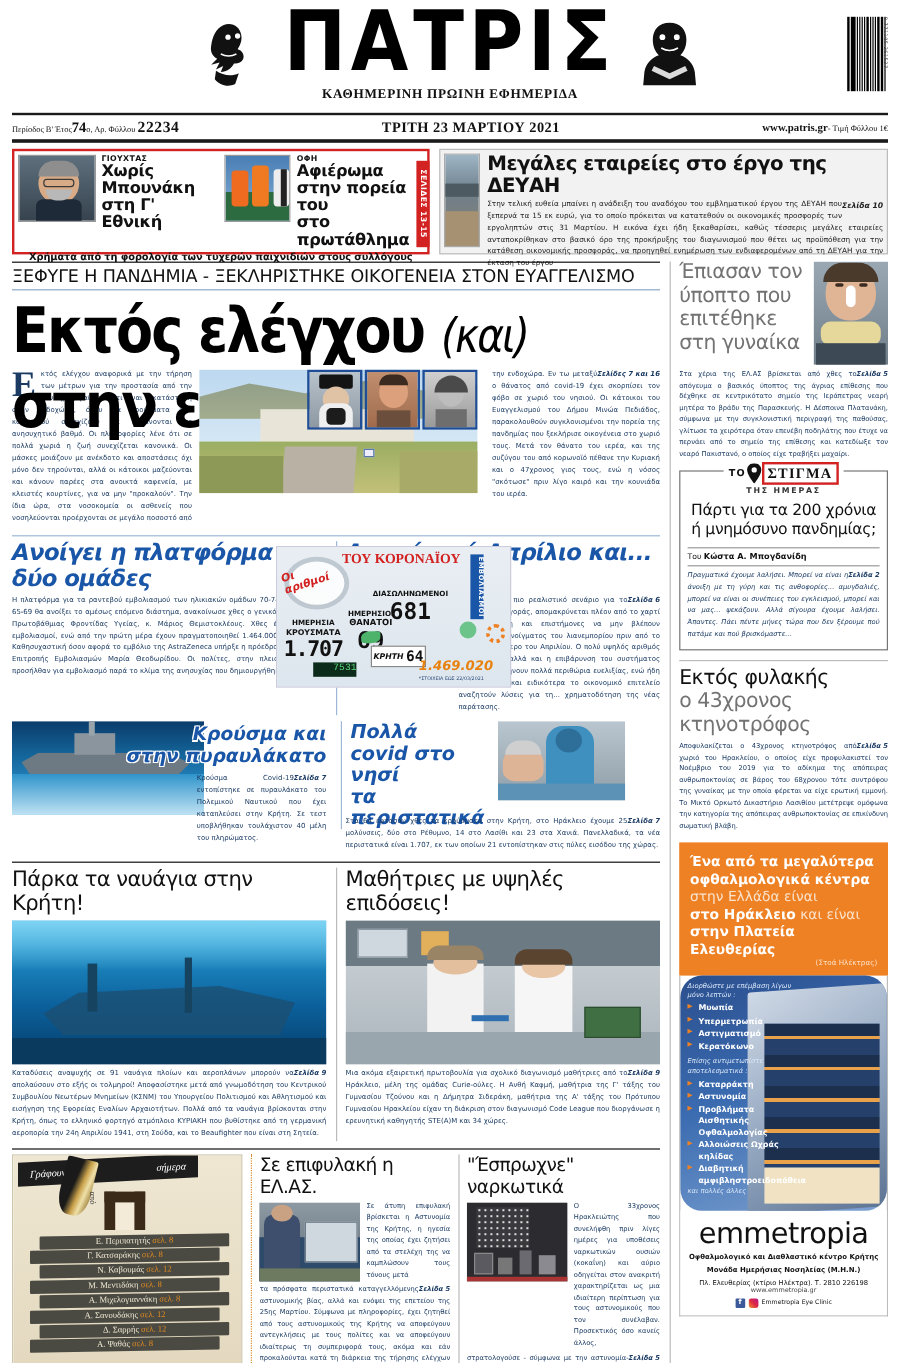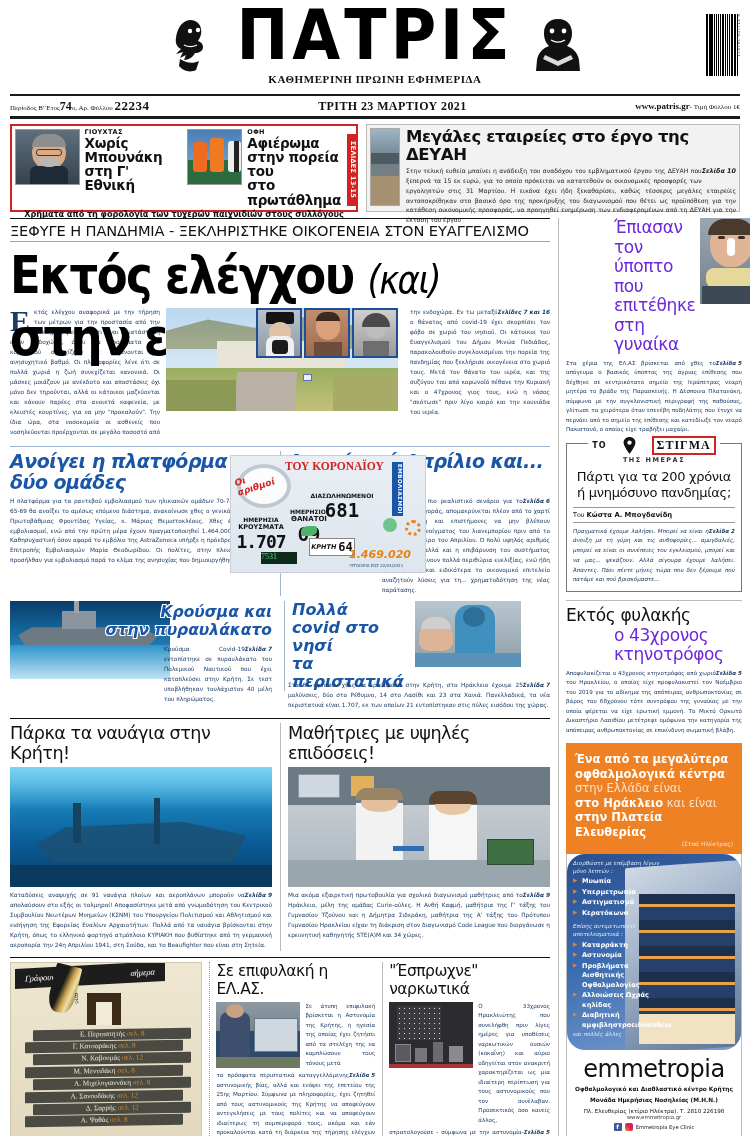--- a/index.html
+++ b/index.html
@@ -123,28 +123,28 @@
   .bot-writers { width:195px; height:196px; position:relative; overflow:hidden; border:1px solid #cfc6ae; }
   .bot-a { width:168px; border-left:1px dotted #d98f2a; padding-left:6px; }
   .bot-b { width:170px; border-left:1px solid #bbb; padding-left:6px; }
   .bot-h { font-size:15.5px; letter-spacing:-0.5px; color:#111; }
   .bot-row { display:flex; gap:5px; margin-top:4px; }
   .bot-photo { width:84px; height:66px; overflow:hidden; position:relative; flex:none;}
   .bot-t { font-size:5.6px; line-height:1.7; text-align:justify; color:#1b3b63; }
   .bot-t .pg { font-weight:bold; font-style:italic; float:right; }
 
   
-  .sb-h { font-size:17px; line-height:19.5px; letter-spacing:-0.4px; color:#6d28d9;margin-left:48px; }
+  .sb-h { font-size:17px; line-height:19.5px; letter-spacing:-0.4px; color:#737373; }
   .sb-top { display:flex; gap:5px; }
   .sb-photo { width:62px; height:86px; overflow:hidden; position:relative; flex:none; }
   .sb-t { font-size:5.6px; line-height:1.7; text-align:justify; color:#1b3b63; margin-top:4px; }
   .sb-t .pg { font-weight:bold; font-style:italic; float:right; }
 
   .stigma-box { border:1px solid #777; margin-top:8px; padding:5px 6px 6px; position:relative; }
-  .stigma-top { display:flex; align-items:center; justify-content:center; gap:16px; margin-top:-13px; background:#fff; width:fit-content; margin-left:auto; margin-right:auto; padding:0 4px;}
+  .stigma-top { display:flex; align-items:center; justify-content:center; gap:0; margin-top:-13px; background:#fff; width:fit-content; margin-left:auto; margin-right:auto; padding:0 4px;}
   .stigma-to { font-size:8px; font-weight:bold; letter-spacing:1px;}
   .pin { width:13px; height:17px; position:relative; }
   .stigma-word { border:2px solid #d32222; color:#111; font-weight:bold; font-size:12px; letter-spacing:1px; padding:0 3px; font-family:"Liberation Serif", serif;}
   .stigma-day { text-align:center; font-size:6.5px; font-weight:bold; letter-spacing:1.5px; color:#333; margin-top:1px;}
   .stigma-h { text-align:center; font-size:13px; line-height:16px; color:#111; margin-top:5px; letter-spacing:-0.3px;}
   .stigma-by { border-top:1px solid #999; border-bottom:1px solid #999; margin-top:6px; padding:3px 0; font-size:6.4px; }
   .stigma-by b { font-size:6.8px; }
   .stigma-t { font-size:5.6px; line-height:1.75; text-align:justify; color:#1b3b63; margin-top:4px; font-style:italic;}
   .stigma-t .pg { font-weight:bold; font-style:italic; float:right; }
 
@@ -388,21 +388,21 @@
           <div style="font-size:19px;font-weight:bold;text-align:center;font-family:'DejaVu Sans Mono',monospace">69</div>
         </div>
         <div style="position:absolute;left:74px;top:36px;width:74px">
           <div style="font-size:6px;font-weight:bold;text-align:center">ΔΙΑΣΩΛΗΝΩΜΕΝΟΙ</div>
           <div style="font-size:19px;font-weight:bold;text-align:center;font-family:'DejaVu Sans Mono',monospace">681</div>
         </div>
         <div style="position:absolute;left:78px;top:82px;width:46px;height:18px;background:#fff;border:1px solid #888;display:flex;align-items:center;justify-content:center;gap:2px">
           <span style="font-size:6.5px;font-weight:bold;font-style:italic">ΚΡΗΤΗ</span>
           <span style="font-size:12px;font-weight:bold;font-family:'DejaVu Sans Mono',monospace">64</span>
         </div>
-        <div style="position:absolute;left:30px;top:96px;width:36px;height:12px;background:#0d2b1a;color:#5bd67a;font-size:8px;text-align:left;font-family:Liberation Serif, serif">7531</div>
+        <div style="position:absolute;left:30px;top:96px;width:36px;height:12px;background:#0d2b1a;color:#5bd67a;font-size:8px;text-align:right;font-family:Liberation Mono, monospace">7531</div>
         <div style="position:absolute;left:118px;top:92px;font-size:11px;font-weight:bold;color:#e8820f;font-style:italic">1.469.020</div>
         <div style="position:absolute;left:118px;top:107px;font-size:4px;color:#2a4a7a">*ΣΤΟΙΧΕΙΑ ΕΩΣ 22/03/2021</div>
         <div style="position:absolute;left:70px;top:70px;width:16px;height:10px;background:#4eb36a;border-radius:50% 20%"></div>
         <div style="position:absolute;right:28px;top:62px;width:14px;height:14px;border-radius:50%;background:#6cc48a"></div>
         <div style="position:absolute;right:4px;top:64px;width:16px;height:16px;border-radius:50%;border:3px dotted #ee8124"></div>
       </div>
 
       <div class="row2">
         <div class="ship-block">
           <div class="ship-photo">

